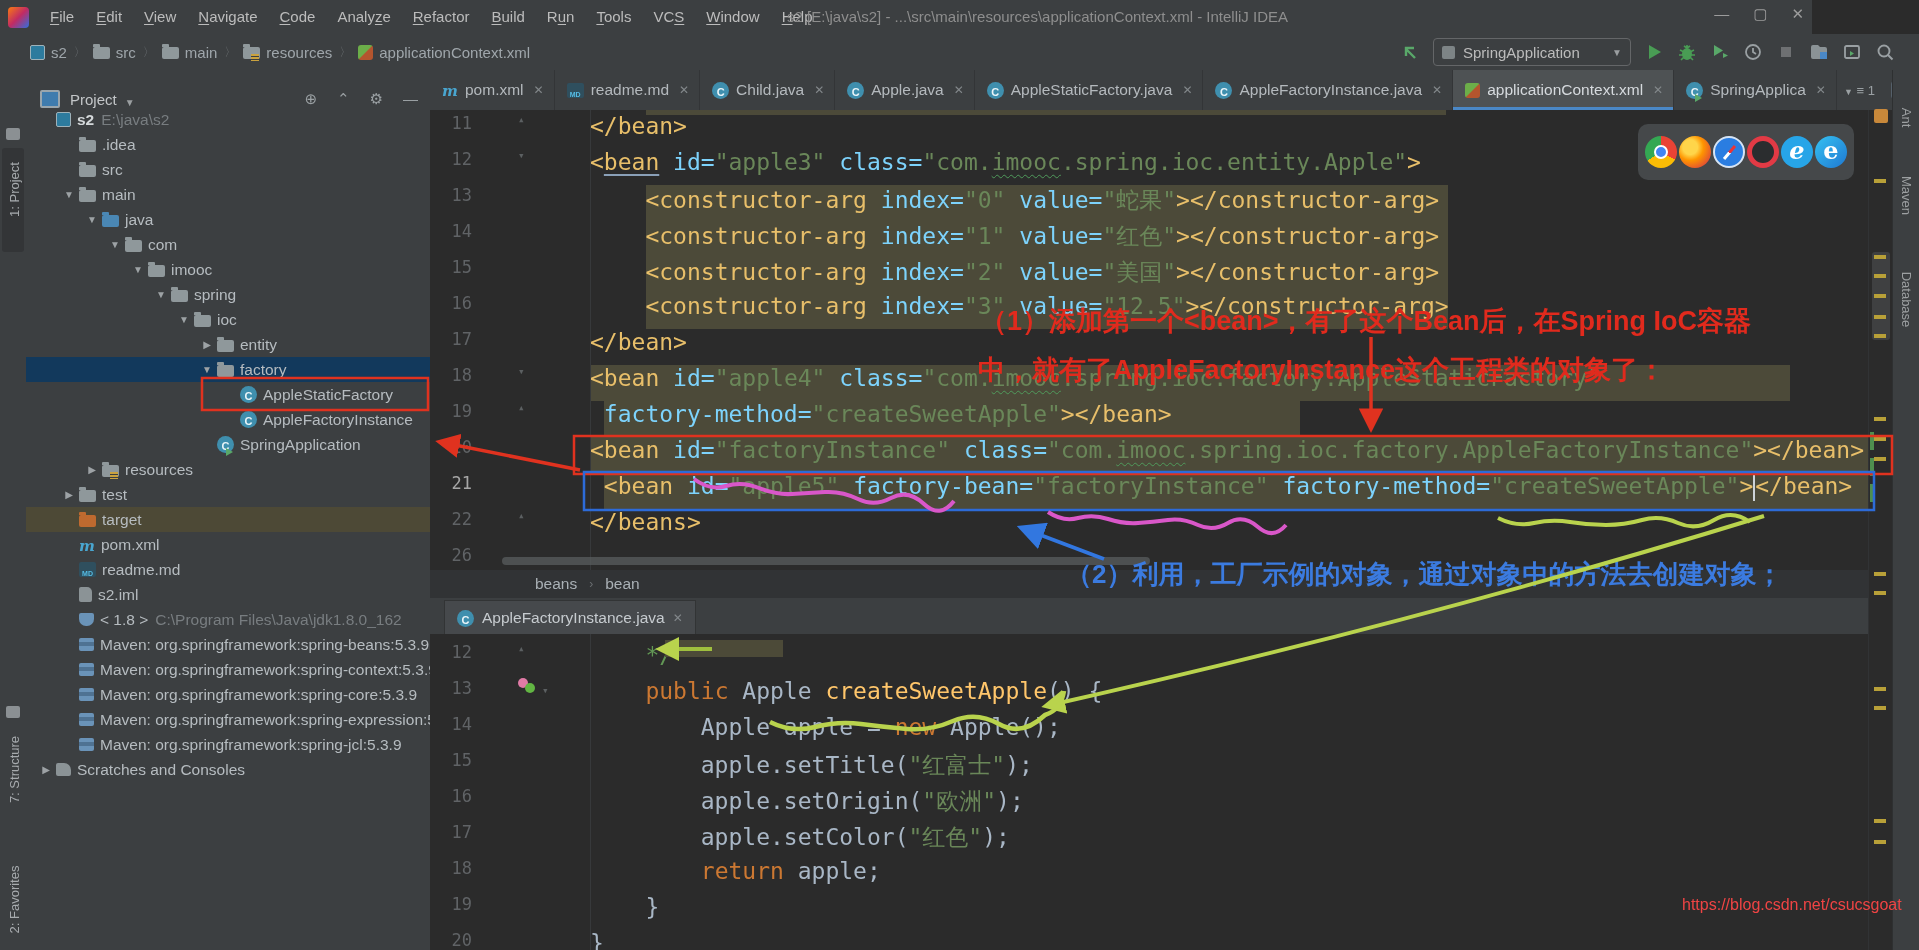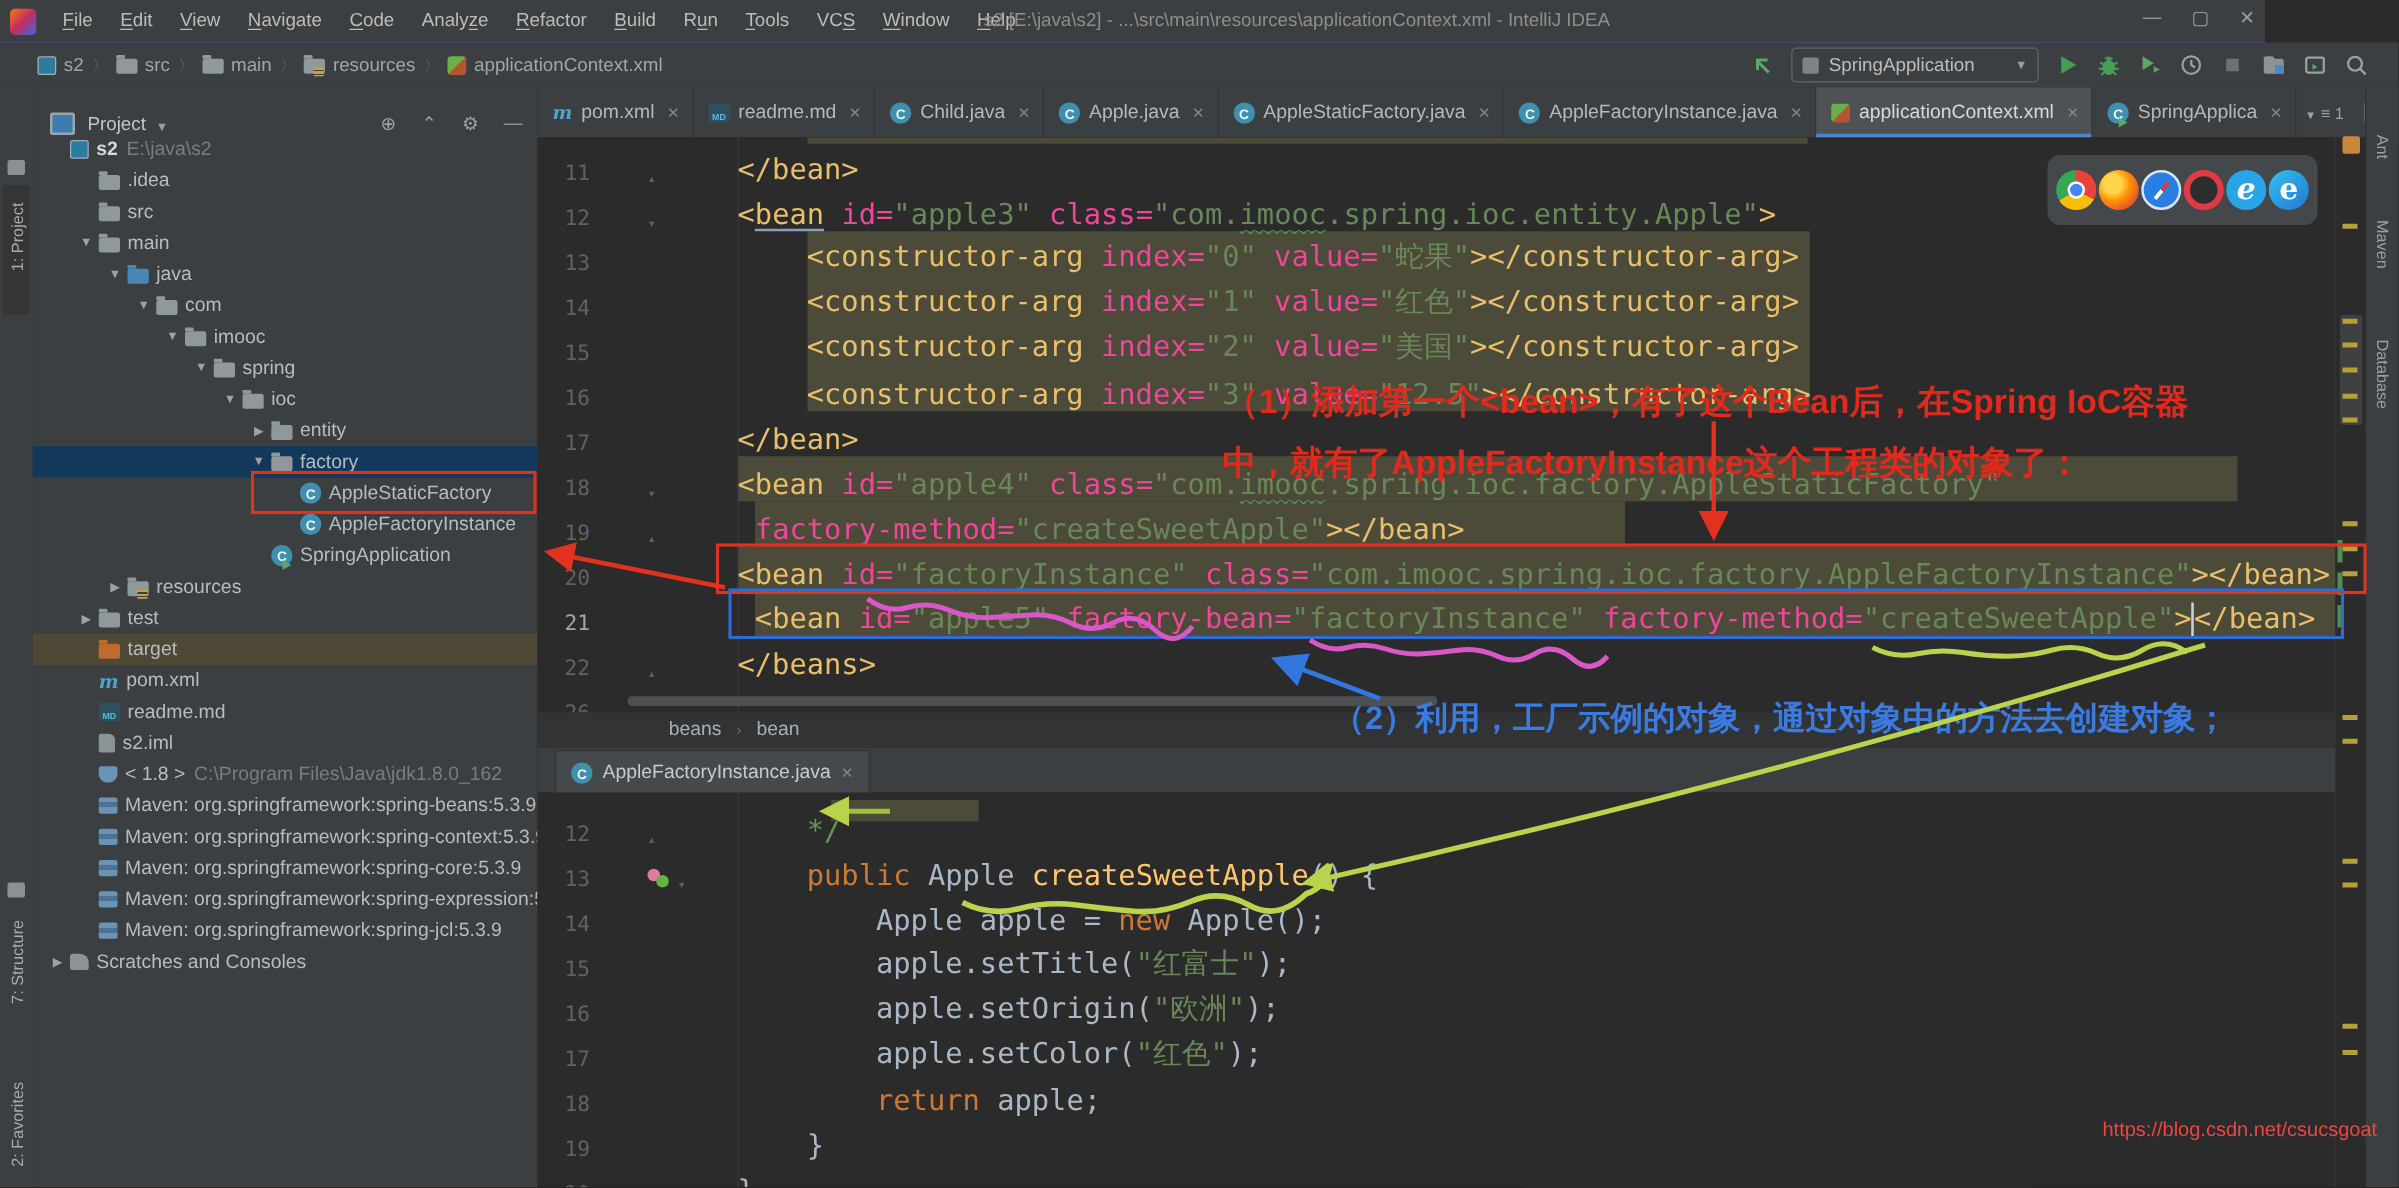--- a/index.html
+++ b/index.html
@@ -68,27 +68,27 @@
   #tabrow{position:absolute;left:430px;top:70px;width:1489px;height:40px;background:#3c3f41;border-bottom:1px solid #2a2c2d;display:flex;align-items:stretch}
   .etab{display:flex;align-items:center;gap:7px;padding:0 10px 0 12px;font-size:15.5px;color:#b4b9bd;border-right:1px solid #333537;white-space:nowrap;position:relative}
   .etab .x{color:#83888b;font-size:12px;margin-left:3px}
   .etab.active{background:#4e5254;color:#d6dade}
   .etab.active:after{content:"";position:absolute;left:0;right:0;bottom:0;height:3px;background:#4a88c7}
   #tab-extras{margin-left:auto;display:flex;align-items:center;gap:16px;padding-right:10px;color:#9aa0a3;font-size:13px}
   
   .editor{position:absolute;background:#2b2b2b;overflow:hidden;font-family:"DejaVu Sans Mono","Liberation Mono",monospace}
   #xml-editor{left:430px;top:110px;width:1438px;height:460px}
   #java-editor{left:430px;top:634px;width:1438px;height:316px}
-  .code-line{position:absolute;left:0;height:36px;display:flex;align-items:flex-end;width:100%}
+  .code-line{position:absolute;left:0;height:36px;display:flex;align-items:flex-start;width:100%}
   .ln{width:42px;flex:none;text-align:right;color:#606366;font-size:17px}
   .lnc{color:#a6a6a6}
   .fold{width:118px;flex:none;padding-left:46px;box-sizing:border-box;color:#5c6062;font-size:11px}
   .codetxt{font-size:23px;white-space:pre;color:#a9b7c6}
   .c-tag{color:#e8bf6a}
-  .c-attr{color:#ec4899}
+  .c-attr{color:#7dd3fc}
   .c-str{color:#6a8759}
   .c-typo{color:#6a8759;text-decoration:underline wavy #4f9a5b;text-underline-offset:4px;text-decoration-thickness:1px}
   .c-link{color:#e8bf6a;text-decoration:underline;text-decoration-color:#8aa0b8;text-underline-offset:4px}
   .c-kw{color:#cc7832}
   .c-meth{color:#ffc66b}
   .c-cmt{color:#629755}
   .caret{display:inline-block;width:2px;height:27px;background:#cdd3d8;vertical-align:middle}
   .selrect{position:absolute;background:#4c4a39}
   .gutline{position:absolute;left:160px;top:0;bottom:0;width:1px;background:#37393b}
   #xml-hscroll{position:absolute;left:72px;top:447px;width:648px;height:8px;background:#5a5d5f;border-radius:4px;opacity:.75}

